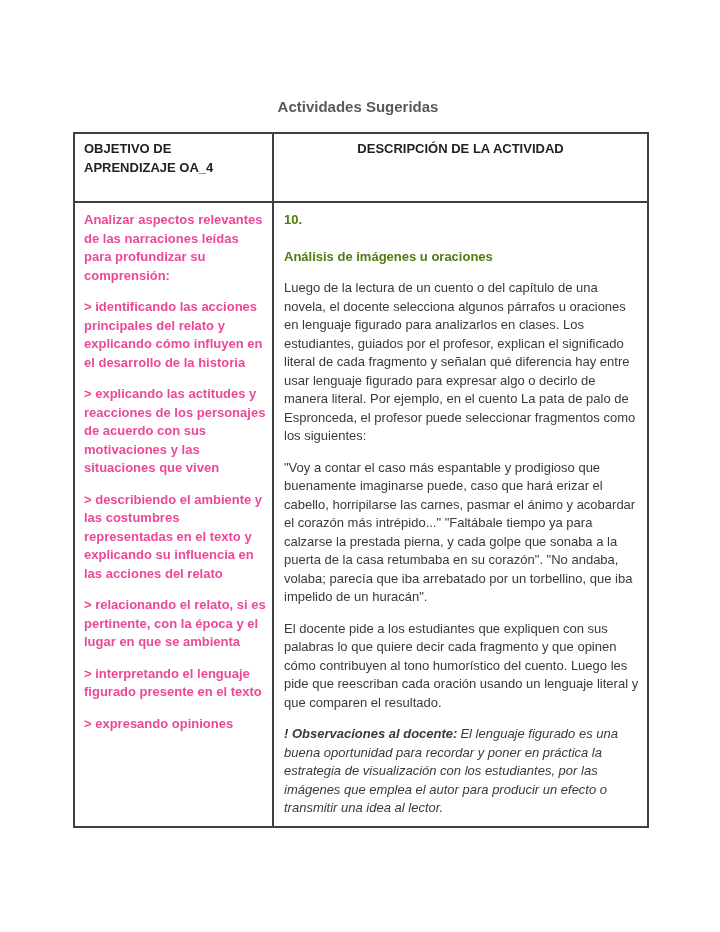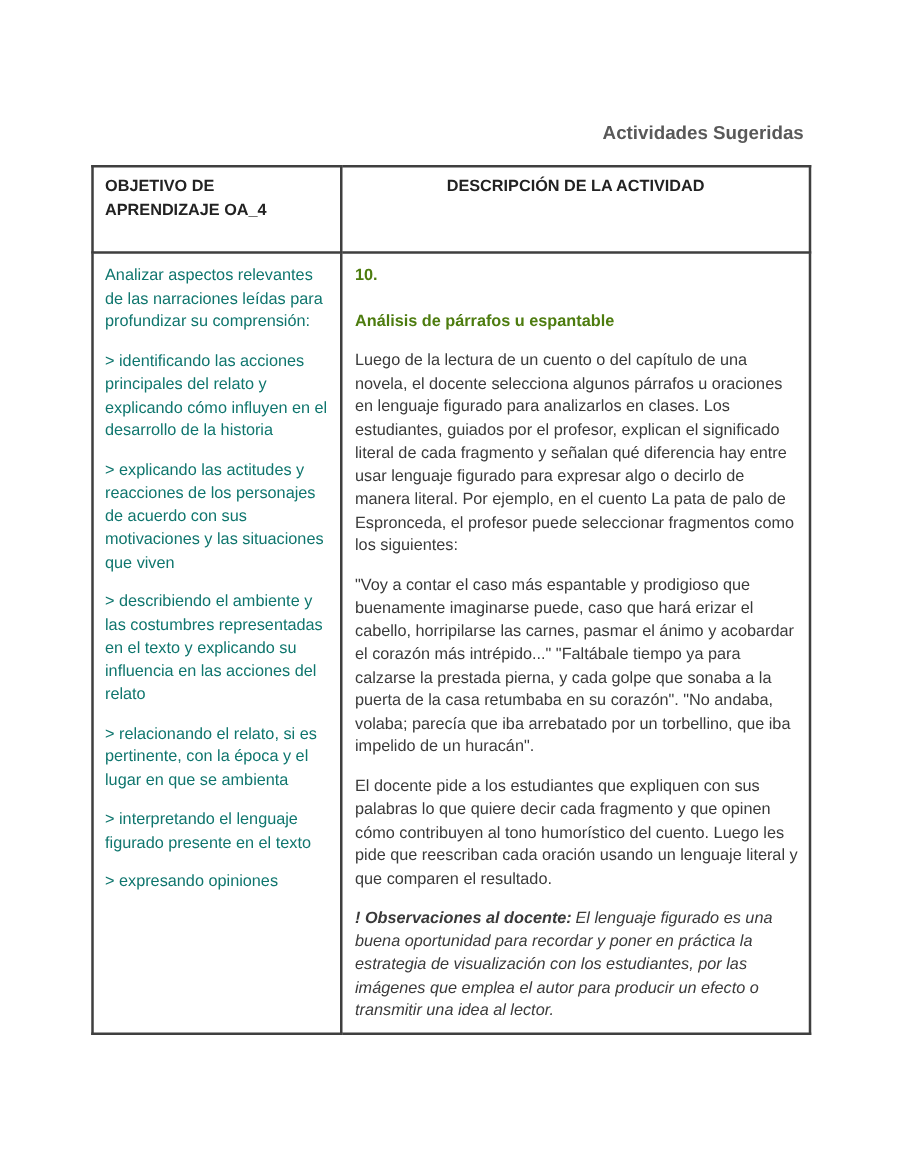--- a/index.html
+++ b/index.html
@@ -24,21 +24,21 @@
     align-items: flex-start;
     padding-left: 30px;
     padding-right: 4px;
   }
   .h-line { font-size: 18px; font-weight: bold; line-height: 23px; }
   .orange { color: #F5A142; }
   .black  { color: #1d1d1d; }
   .header-right { text-align: right; }
   
   .section-title {
-    text-align: right;
+    text-align: center;
     font-size: 15px;
     font-weight: bold;
     color: #595959;
     margin-top: 56px;
     margin-bottom: 17px;
   }
   
   table.activity-table {
     border-collapse: collapse;
     table-layout: fixed;
@@ -61,22 +61,22 @@
   }
   th.col-desc {
     text-align: center;
     font-weight: bold;
     color: #222222;
     padding: 5px 8px;
     line-height: 19px;
   }
   td.obj-cell {
     padding: 8px 6px 8px 9px;
-    font-weight: normal;
-    color: #0f766e;
+    font-weight: bold;
+    color: #ec4899;
     line-height: 18.5px;
   }
   td.desc-cell {
     padding: 8px 8px 8px 10px;
     color: #3a3a3a;
     line-height: 18.5px;
   }
   td p { margin: 0 0 13px 0; }
   td p:last-child { margin-bottom: 0; }
   .bold { font-weight: bold; color: #4d7c0f; }
@@ -105,21 +105,21 @@
           <p>Analizar aspectos relevantes de las narraciones leídas para profundizar su comprensión:</p>
           <p>&gt; identificando las acciones principales del relato y explicando cómo influyen en el desarrollo de la historia</p>
           <p>&gt; explicando las actitudes y reacciones de los personajes de acuerdo con sus motivaciones y las situaciones que viven</p>
           <p>&gt; describiendo el ambiente y las costumbres representadas en el texto y explicando su influencia en las acciones del relato</p>
           <p>&gt; relacionando el relato, si es pertinente, con la época y el lugar en que se ambienta</p>
           <p>&gt; interpretando el lenguaje figurado presente en el texto</p>
           <p>&gt; expresando opiniones</p>
         </td>
         <td class="desc-cell">
           <p class="bold activity-num">10.</p>
-          <p class="bold">Análisis de párrafos u espantable</p>
+          <p class="bold">Análisis de imágenes u oraciones</p>
           <p>Luego de la lectura de un cuento o del capítulo de una novela, el docente selecciona algunos párrafos u oraciones en lenguaje figurado para analizarlos en clases. Los estudiantes, guiados por el profesor, explican el significado literal de cada fragmento y señalan qué diferencia hay entre usar lenguaje figurado para expresar algo o decirlo de manera literal. Por ejemplo, en el cuento La pata de palo de Espronceda, el profesor puede seleccionar fragmentos como los siguientes:</p>
           <p>"Voy a contar el caso más espantable y prodigioso que buenamente imaginarse puede, caso que hará erizar el cabello, horripilarse las carnes, pasmar el ánimo y acobardar el corazón más intrépido..." "Faltábale tiempo ya para calzarse la prestada pierna, y cada golpe que sonaba a la puerta de la casa retumbaba en su corazón". "No andaba, volaba; parecía que iba arrebatado por un torbellino, que iba impelido de un huracán".</p>
           <p>El docente pide a los estudiantes que expliquen con sus palabras lo que quiere decir cada fragmento y que opinen cómo contribuyen al tono humorístico del cuento. Luego les pide que reescriban cada oración usando un lenguaje literal y que comparen el resultado.</p>
           <p class="obs"><span class="obs-label">! Observaciones al docente:</span><span>El lenguaje figurado es una buena oportunidad para recordar y poner en práctica la estrategia de visualización con los estudiantes, por las imágenes que emplea el autor para producir un efecto o transmitir una idea al lector.</span></p>
         </td>
       </tr>
     </tbody>
   </table>
 
 </div>

